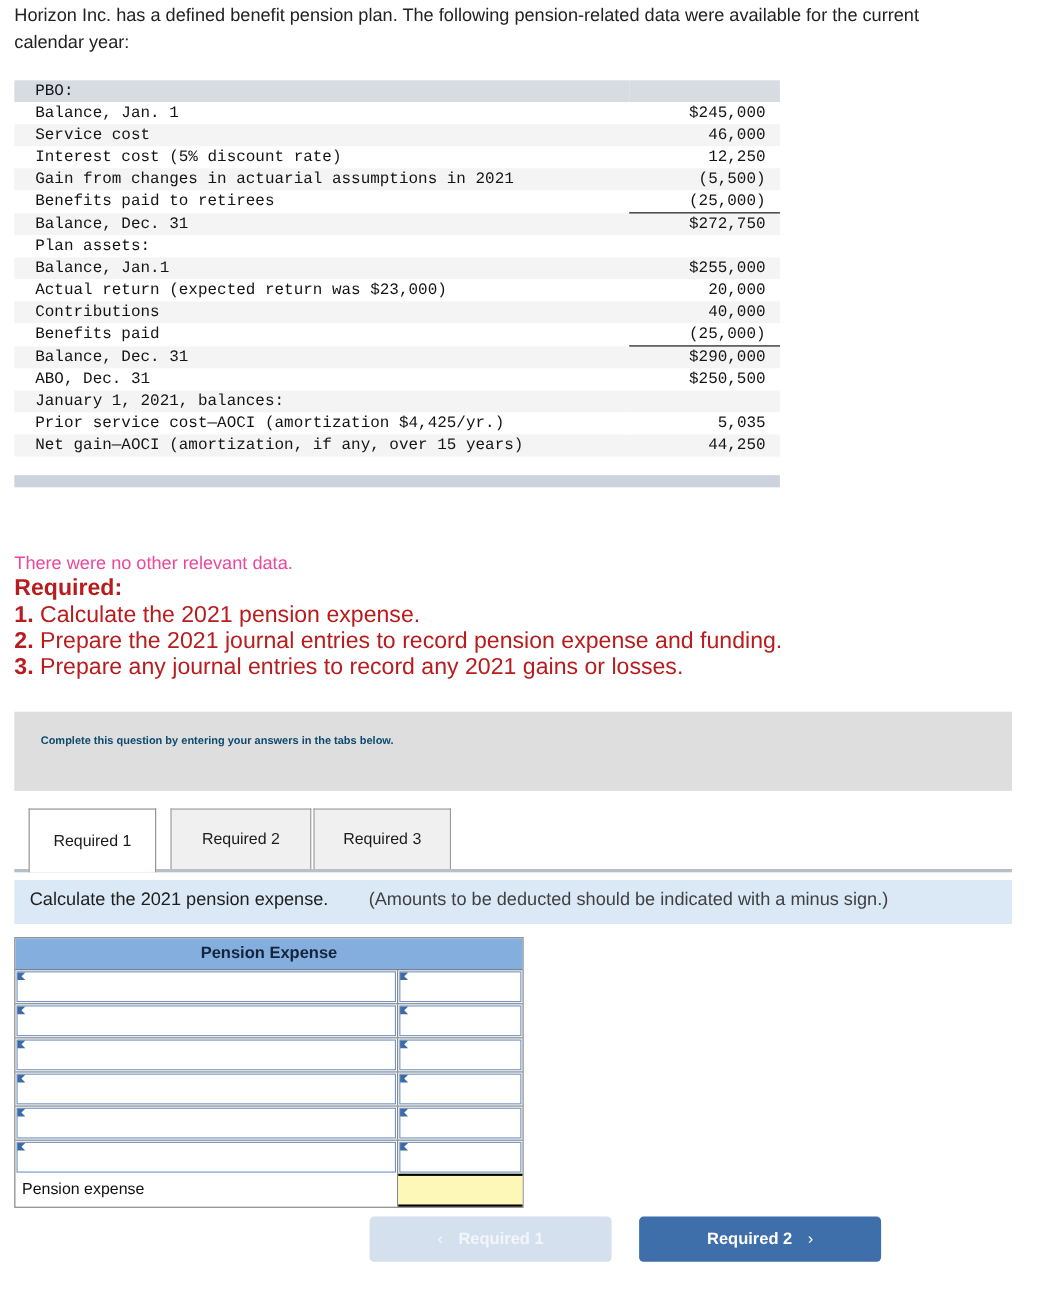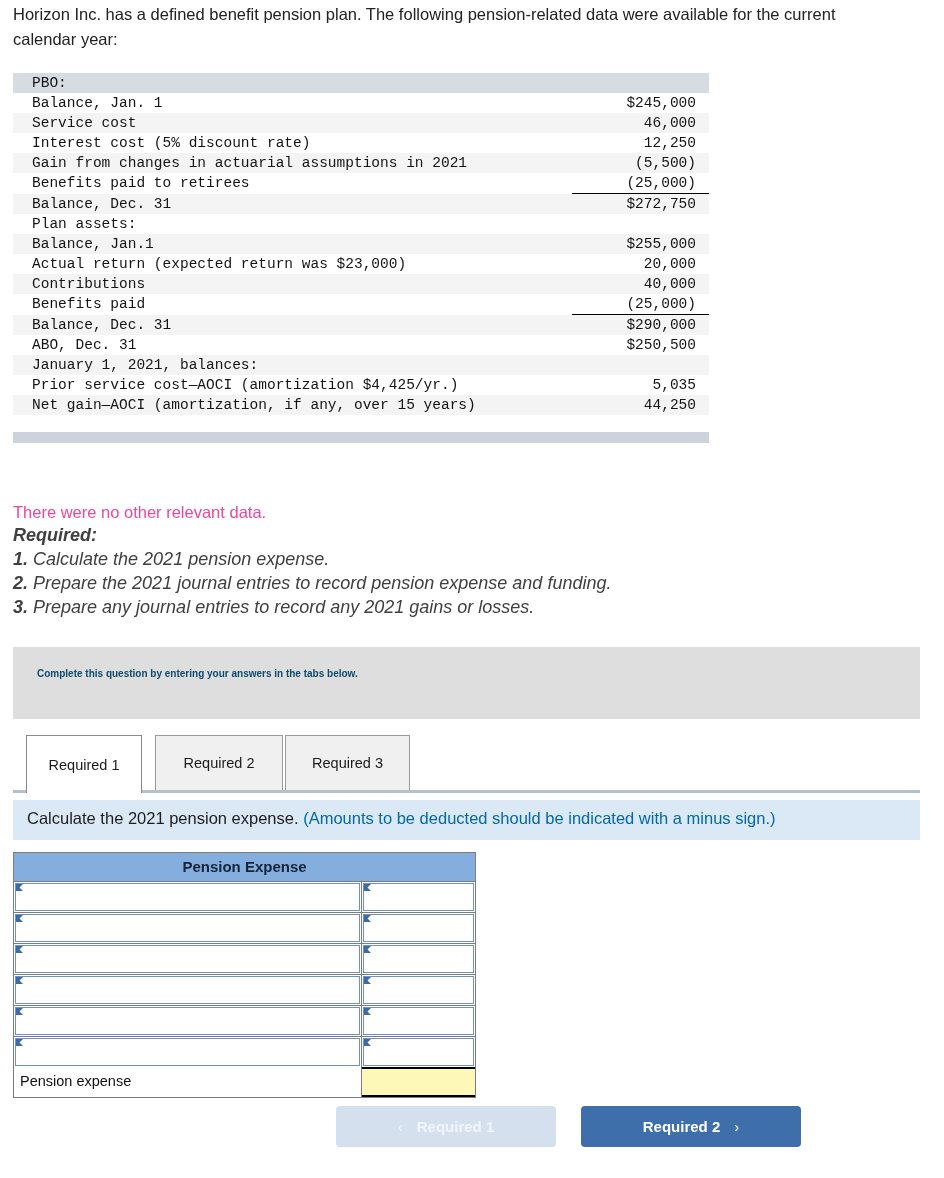--- a/index.html
+++ b/index.html
@@ -69,24 +69,23 @@
     left: 13px;
     top: 485px;
     font-size: 16.5px;
     color: #ec4899;
     margin-top: 18px;
   }
   .required-block {
     position: absolute;
     left: 13px;
     top: 523px;
-    font-size: 18px;
+    font-size: 21px;
     line-height: 24px;
-    color: #404040;
-    font-style: italic;
+    color: #b91c1c;
   }
   .required-block .hdr { font-weight: bold; }
   .required-block .num { font-weight: bold; }
 
   
   .complete-bar {
     position: absolute;
     left: 13px;
     top: 647px;
     width: 907px;
@@ -151,21 +150,21 @@
     overflow: hidden;
     white-space: nowrap;
   }
   .blue-strip .inner {
     position: absolute;
     left: 14px;
     top: 9px;
     font-size: 16.5px;
   }
   .blue-strip .black-part { color: #1d1d1d; }
-  .blue-strip .red-part { color: #0369a1; }
+  .blue-strip .red-part { color: #404040; margin-left: 32px; }
 
   
   .answer-grid {
     position: absolute;
     left: 13px;
     top: 852px;
     width: 463px;
     box-sizing: border-box;
     border: 1px solid #7c7c7c;
     background: #ffffff;

